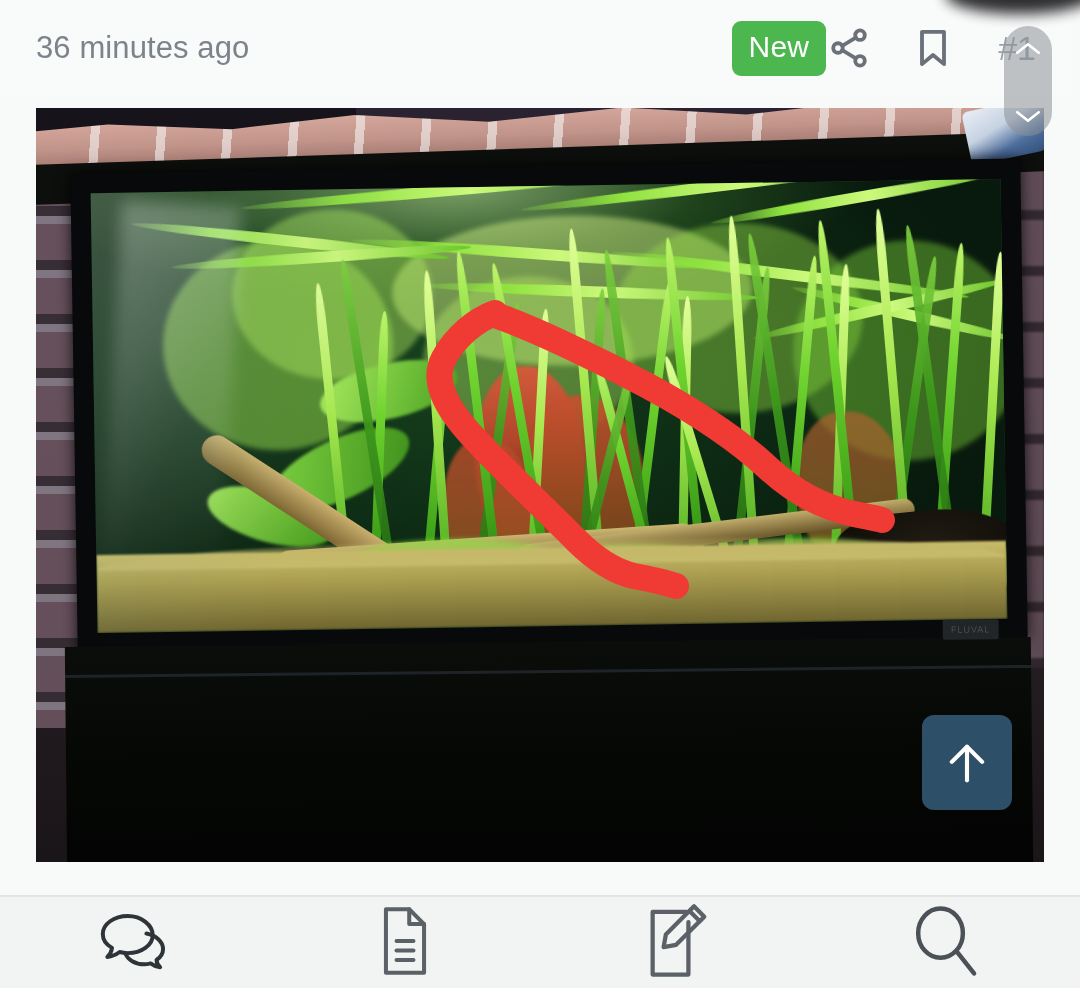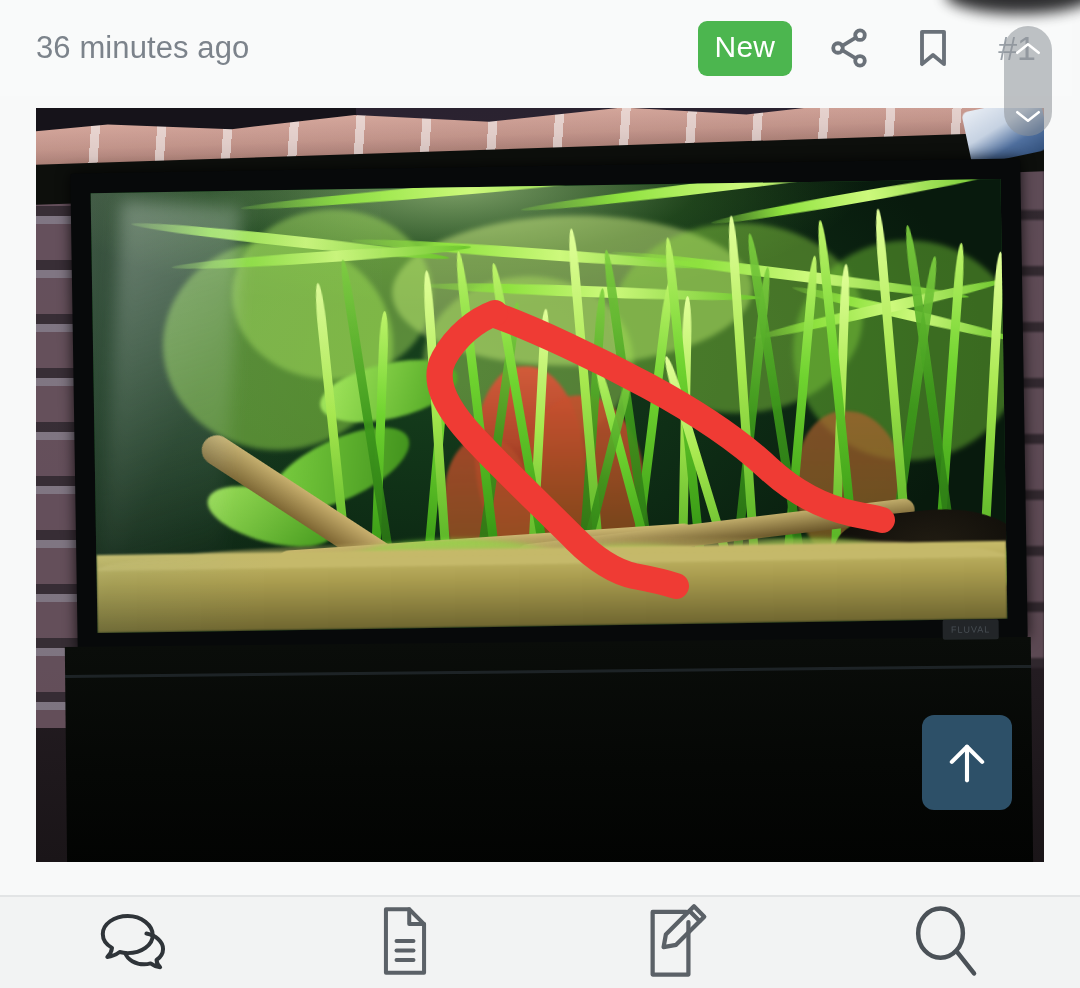--- a/index.html
+++ b/index.html
@@ -55,21 +55,20 @@
   }
   .header-spacer { flex: 1 1 auto; }
 
   .badge-new {
     background: #4cb64f;
     color: #ffffff;
     font-size: 30px;
     line-height: 1;
     padding: 11px 17px 14px;
     border-radius: 9px;
-    margin-right: 34px;
     letter-spacing: .2px;
   }
 
   .hdr-icon {
     width: 46px;
     height: 46px;
     margin-right: 38px;
     display: flex;
     align-items: center;
     justify-content: center;

